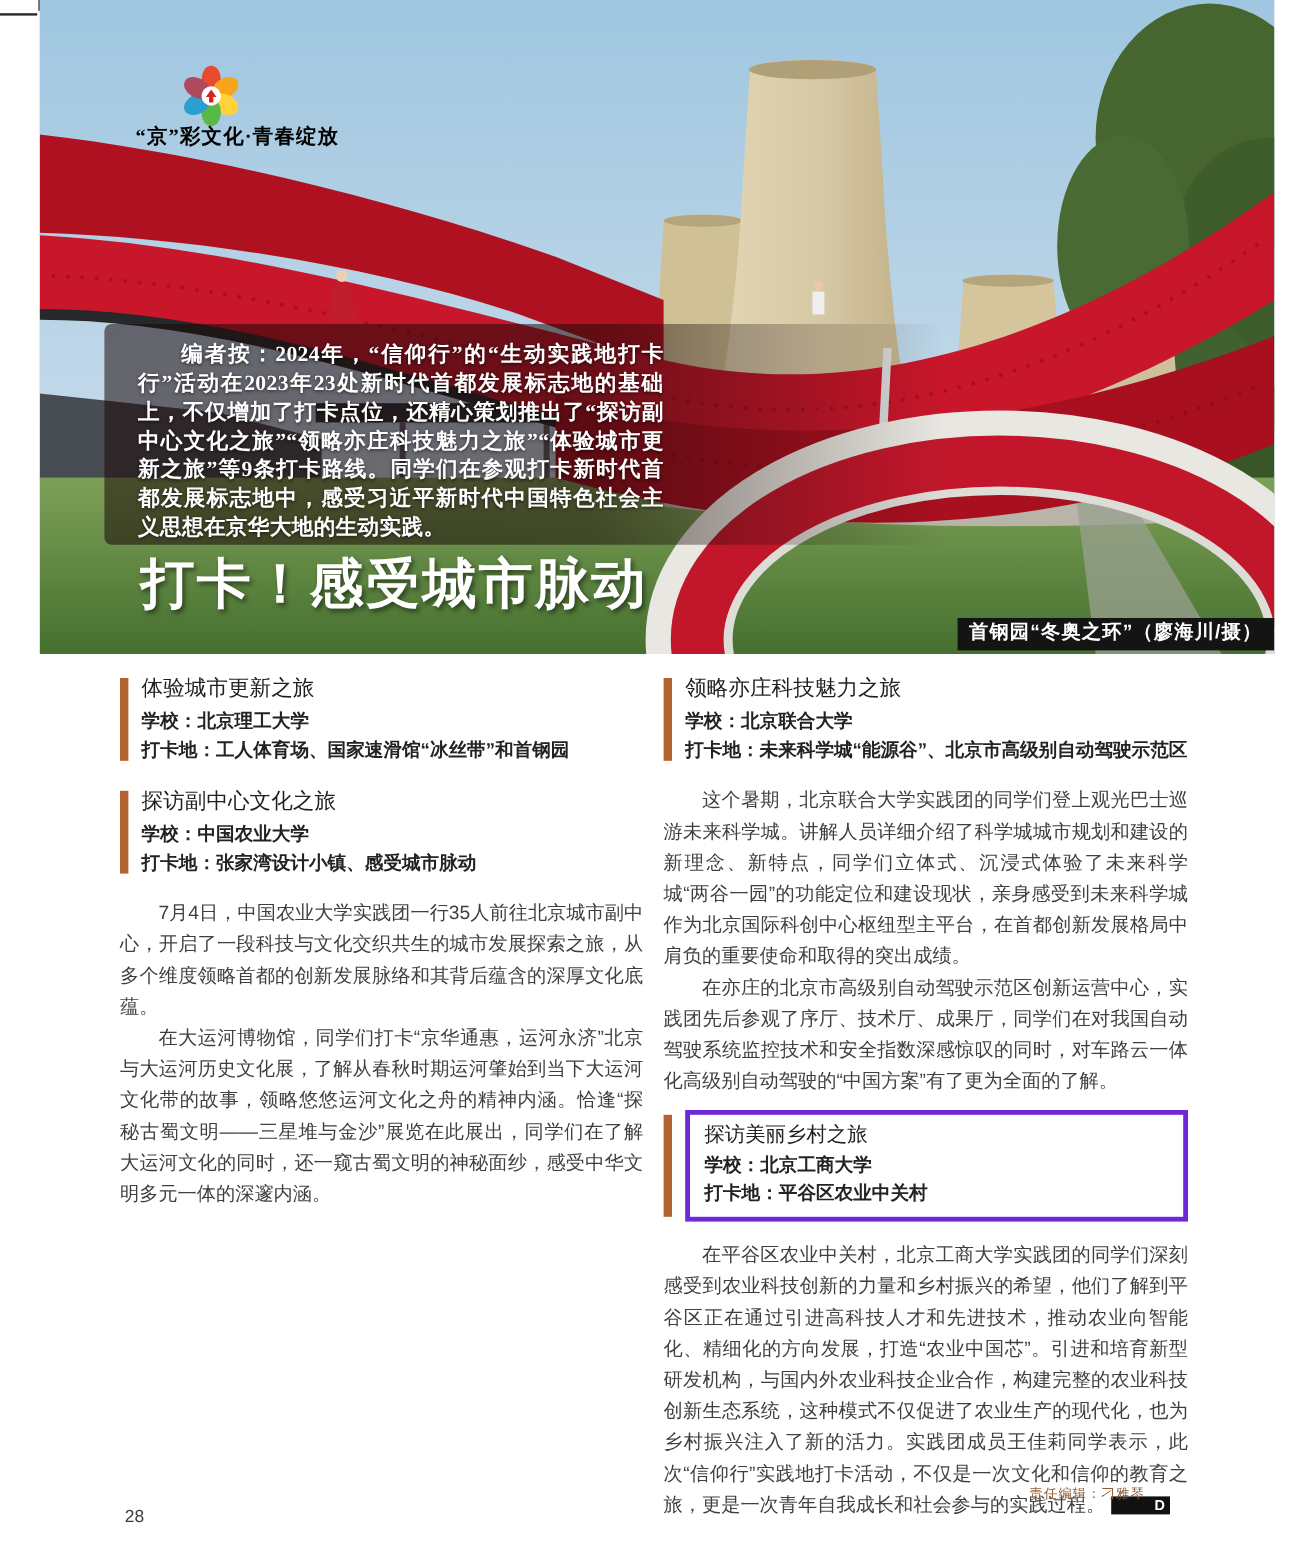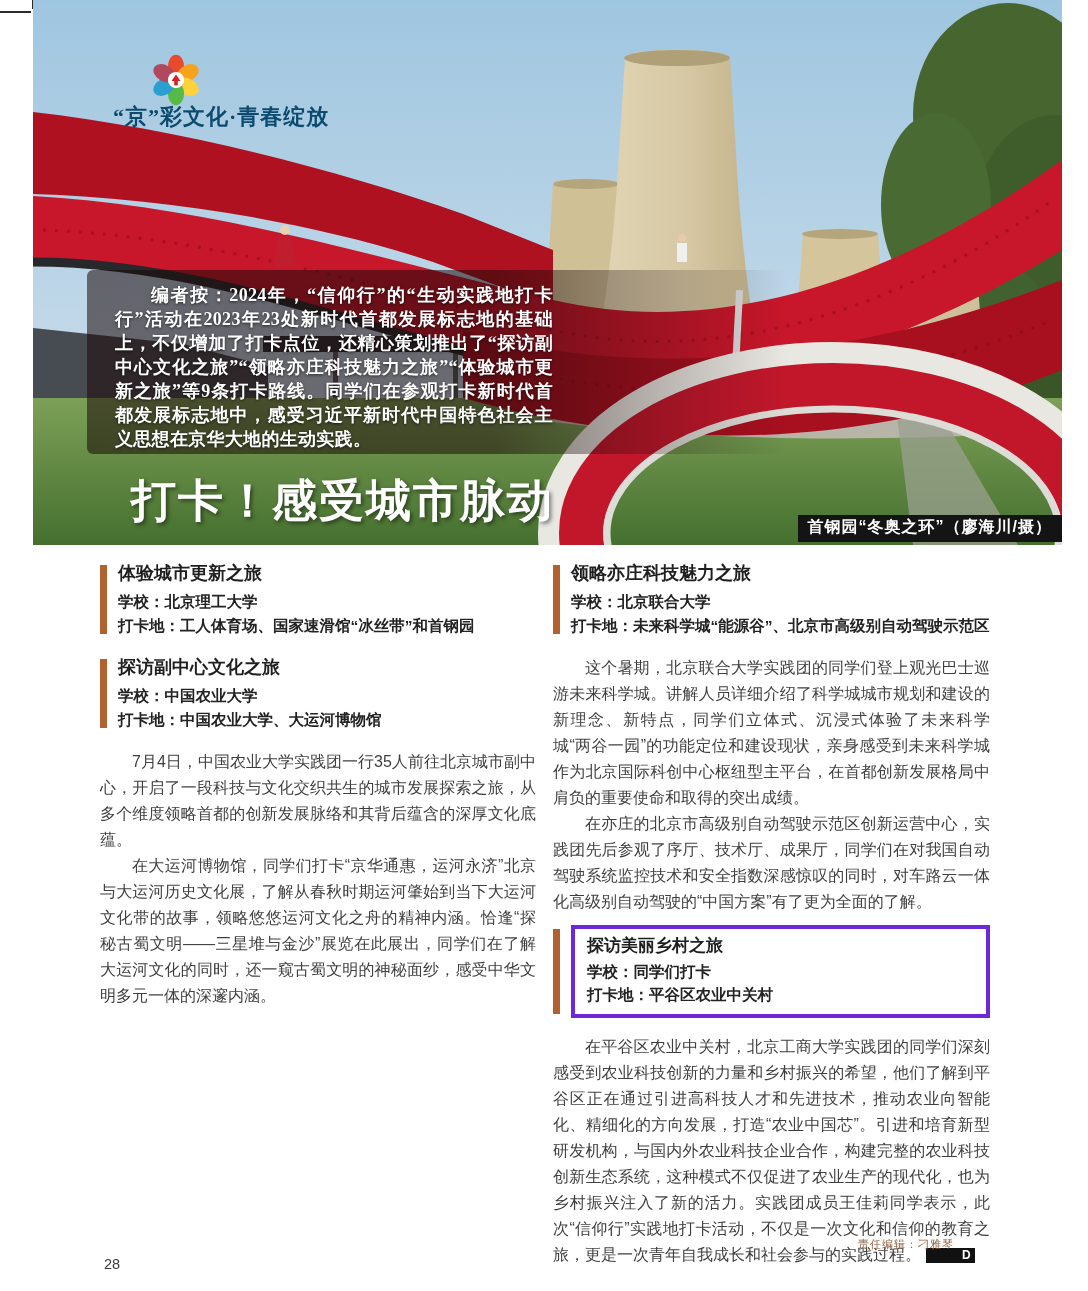--- a/index.html
+++ b/index.html
@@ -8,44 +8,44 @@
 
   
   .crop-v { position:absolute; left:32px; top:0; width:2px; height:9px; background:#2a2a2a; }
   .crop-h { position:absolute; left:0; top:11px; width:31px; height:2px; background:#2a2a2a; }
 
   
   .photo { position:absolute; left:33px; top:0; width:1029px; height:545px; overflow:hidden; background:#bcd4e6; }
   .photo svg.scene { position:absolute; left:0; top:0; width:100%; height:100%; display:block; }
 
   .logo { position:absolute; left:116px; top:53px; width:54px; height:54px; }
-  .tagline { position:absolute; left:80px; top:102px; font-size:22px; font-weight:700; color:#0c4a6e;
+  .tagline { position:absolute; left:80px; top:102px; font-size:17px; font-weight:700; color:#000000;
              letter-spacing:1px; font-family:"Liberation Serif", serif; }
 
   .ednote { position:absolute; left:54px; top:270px; width:700px; height:184px; border-radius:6px;
             background:linear-gradient(90deg, rgba(26,8,8,.55) 0%, rgba(26,8,8,.53) 58%, rgba(26,8,8,0) 100%); }
   .ednote-text { margin:13px 0 0 28px; width:438px; color:#ffffff; font-size:18px; line-height:24px;
                  font-weight:700; text-indent:2em; text-align:justify; letter-spacing:.3px;
                  font-family:"Liberation Serif", serif; text-shadow:0 1px 3px rgba(0,0,0,.65); }
 
-  .hero-title { position:absolute; left:82px; top:455px; margin:16px; color:#ffffff; font-size:45px;
+  .hero-title { position:absolute; left:82px; top:455px; margin:2px; color:#ffffff; font-size:45px;
                 font-weight:900; letter-spacing:2px; font-family:Liberation Sans, sans-serif;
                 text-shadow:2px 2px 4px rgba(0,0,0,.5); }
 
   .caption { position:absolute; right:0; bottom:3px; background:#141414; color:#ffffff;
              font-size:16px; font-weight:700; letter-spacing:1px; padding:2px 10px 4px; }
 
   
   .col { position:absolute; top:561px; }
   .col-left  { left:100px; width:436px; }
   .col-right { left:553px; width:437px; }
 
   .sec { position:relative; padding-left:18px; margin:0 0 17px 0; }
   .bar { position:absolute; left:0; top:4px; bottom:4px; width:7px; background:#b2622f; }
-  .sec-title { font-size:18px; line-height:24px; font-weight:700; color:#1f1f1f; margin:0 0 5px 0; }
+  .sec-title { font-size:18px; line-height:24px; font-weight:400; color:#1f1f1f; margin:0 0 5px 0; }
   .sec-line  { font-size:15.5px; line-height:24px; font-weight:700; color:#232323; }
 
   .sec.hl { margin-top:10px; margin-bottom:16px; }
   .hl-wrap { border:4px solid #6d28d9; padding:5px 12px 8px; }
   .hl-wrap .sec-title { font-size:17px; line-height:23px; margin-bottom:3px; }
   .hl-wrap .sec-line  { line-height:23px; }
 
   p.body { margin:0; font-size:16px; line-height:26px; color:#3f3f3f; text-align:justify;
            text-indent:2em; }
   p.body.gap { margin-bottom:20px; }
@@ -182,41 +182,41 @@
       <span class="bar"></span>
       <div class="sec-title">体验城市更新之旅</div>
       <div class="sec-line">学校：北京理工大学</div>
       <div class="sec-line">打卡地：工人体育场、国家速滑馆“冰丝带”和首钢园</div>
     </div>
 
     <div class="sec">
       <span class="bar"></span>
       <div class="sec-title">探访副中心文化之旅</div>
       <div class="sec-line">学校：中国农业大学</div>
-      <div class="sec-line">打卡地：中国农业大学、大运河博物馆</div>
+      <div class="sec-line">打卡地：张家湾设计小镇、感受城市脉动</div>
     </div>
     <p class="body">7月4日，中国农业大学实践团一行35人前往北京城市副中心，开启了一段科技与文化交织共生的城市发展探索之旅，从多个维度领略首都的创新发展脉络和其背后蕴含的深厚文化底蕴。</p>
     <p class="body">在大运河博物馆，同学们打卡“京华通惠，运河永济”北京与大运河历史文化展，了解从春秋时期运河肇始到当下大运河文化带的故事，领略悠悠运河文化之舟的精神内涵。恰逢“探秘古蜀文明——三星堆与金沙”展览在此展出，同学们在了解大运河文化的同时，还一窥古蜀文明的神秘面纱，感受中华文明多元一体的深邃内涵。</p>
   </div>
 
   <div class="col col-right">
     <div class="sec">
       <span class="bar"></span>
       <div class="sec-title">领略亦庄科技魅力之旅</div>
       <div class="sec-line">学校：北京联合大学</div>
       <div class="sec-line">打卡地：未来科学城“能源谷”、北京市高级别自动驾驶示范区</div>
     </div>
     <p class="body">这个暑期，北京联合大学实践团的同学们登上观光巴士巡游未来科学城。讲解人员详细介绍了科学城城市规划和建设的新理念、新特点，同学们立体式、沉浸式体验了未来科学城“两谷一园”的功能定位和建设现状，亲身感受到未来科学城作为北京国际科创中心枢纽型主平台，在首都创新发展格局中肩负的重要使命和取得的突出成绩。</p>
     <p class="body">在亦庄的北京市高级别自动驾驶示范区创新运营中心，实践团先后参观了序厅、技术厅、成果厅，同学们在对我国自动驾驶系统监控技术和安全指数深感惊叹的同时，对车路云一体化高级别自动驾驶的“中国方案”有了更为全面的了解。</p>
 
     <div class="sec hl">
       <span class="bar"></span>
       <div class="hl-wrap">
         <div class="sec-title">探访美丽乡村之旅</div>
-        <div class="sec-line">学校：同学们打卡</div>
+        <div class="sec-line">学校：北京工商大学</div>
         <div class="sec-line">打卡地：平谷区农业中关村</div>
       </div>
     </div>
     <p class="body"><span>在平谷区农业中关村，北京工商大学实践团的同学们深刻感受到农业科技创新的力量和乡村振兴的希望，他们了解到平谷区正在通过引进高科技人才和先进技术，推动农业向智能化、精细化的方向发展，打造“农业中国芯”。引进和培育新型研发机构，与国内外农业科技企业合作，构建完整的农业科技创新生态系统，这种模式不仅促进了农业生产的现代化，也为乡村振兴注入了新的活力。实践团成员王佳莉同学表示，此次“信仰行”实践地打卡活动，不仅是一次文化和信仰的教育之旅，更是一次青年自我成长和社会参与的实践过程。</span><span class="endmark">D</span></p>
   </div>
 
   <div class="credit">责任编辑：刁雅琴</div>
   <div class="pageno">28</div>
 </div>
 

